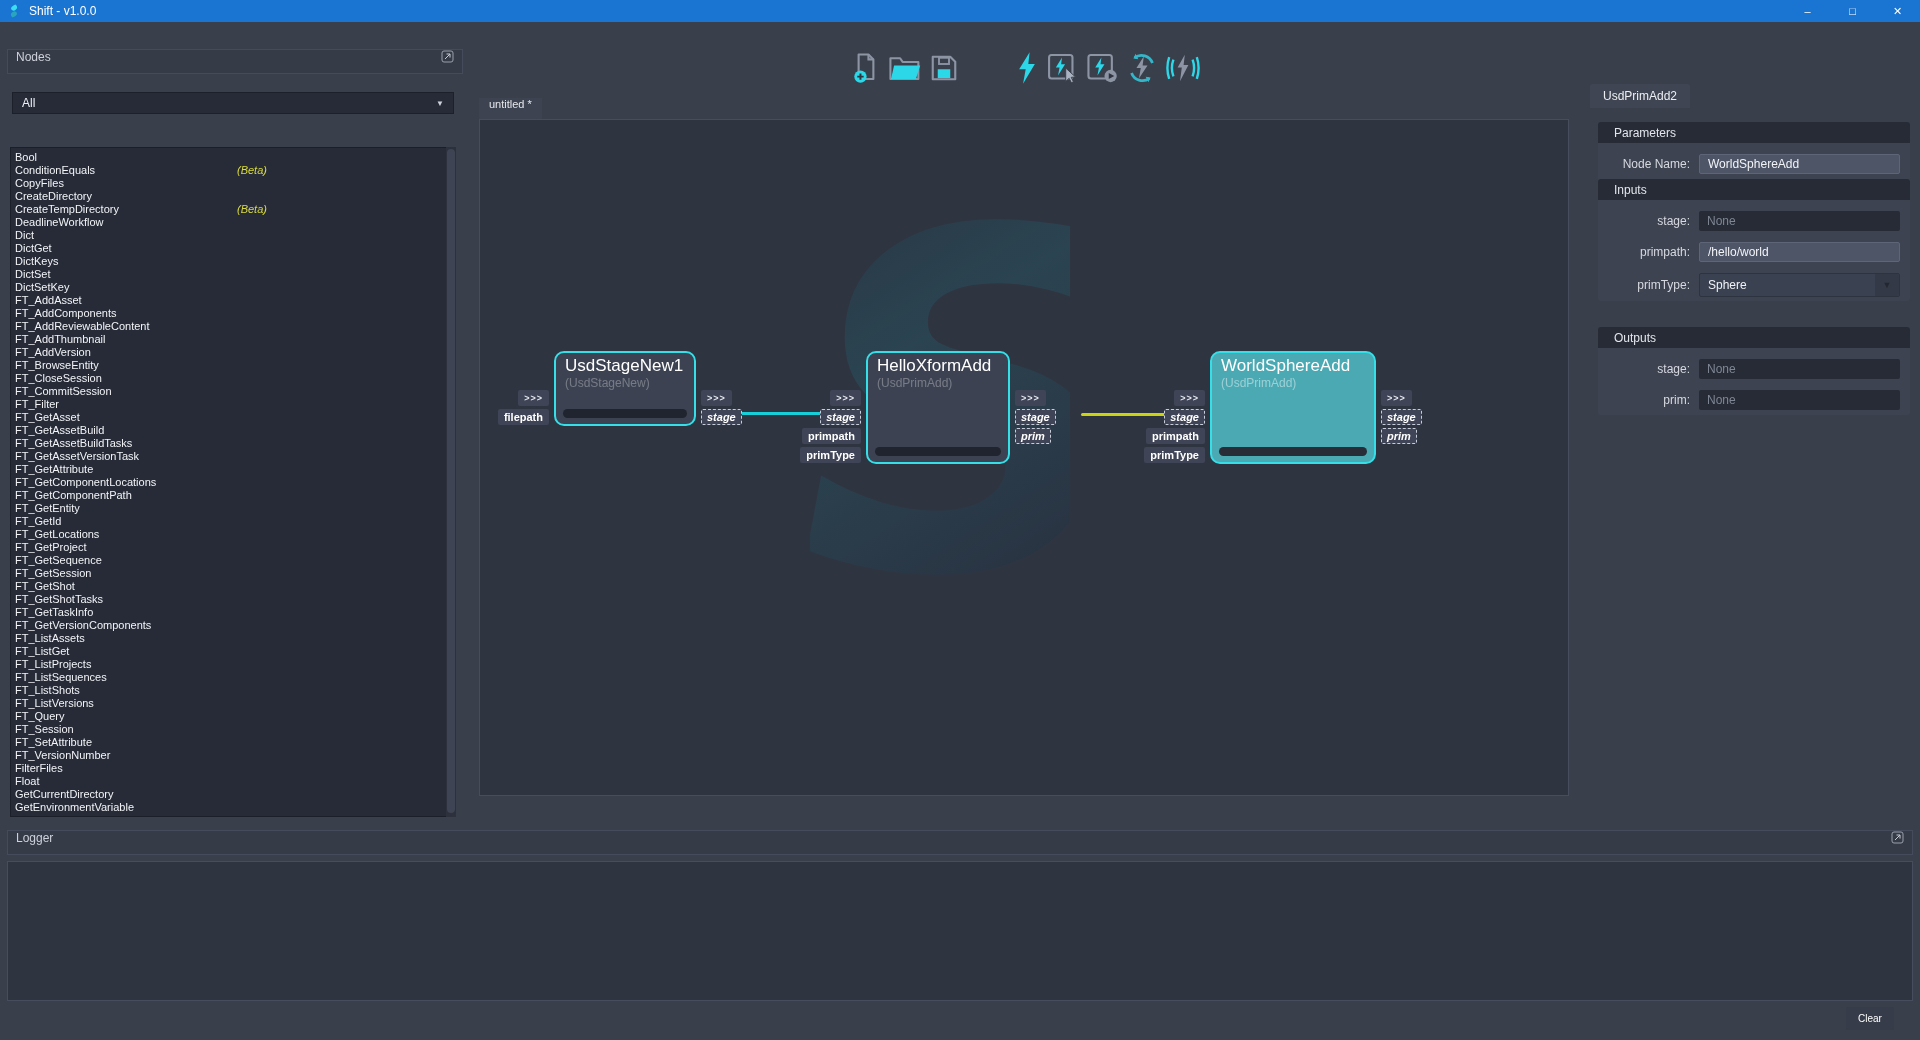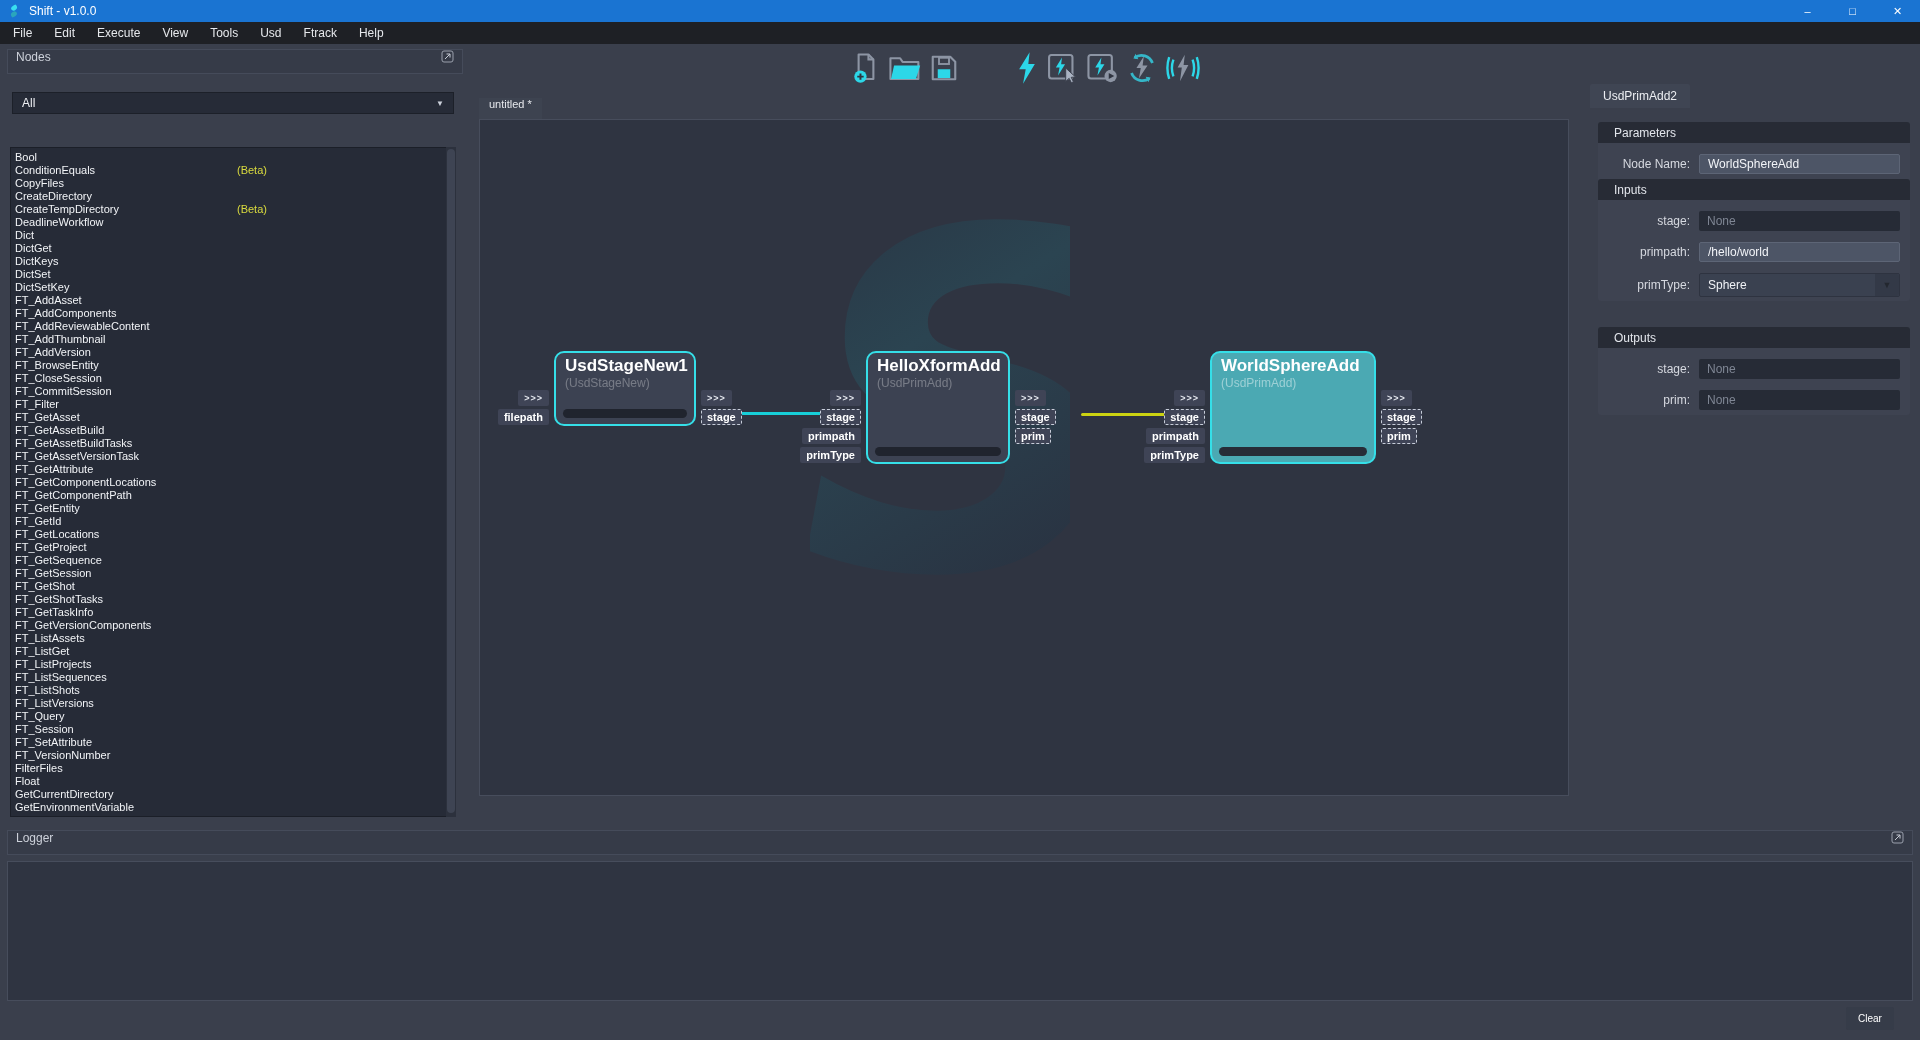--- a/index.html
+++ b/index.html
@@ -37,21 +37,21 @@
   .search-box { position:absolute; left:12px; top:122px; width:442px; height:19px; }
   .search-input { width:100%; height:100%; background:#22262f; border:1px solid #161a22;
                   color:#e8eaf0; font-size:11px; padding:0 24px 0 8px; outline:none;
                   font-family:"Liberation Sans",sans-serif; }
   .search-input::placeholder { color:#6b7280; }
   .search-icon { position:absolute; right:5px; top:3px; }
   .node-list { position:absolute; left:10px; top:147px; width:446px; height:670px;
                background:#262b37; border:1px solid #1b1f28; overflow:hidden; padding-top:3px; }
   .nl-item { height:13px; line-height:13px; font-size:11px; color:#f2f4f7; padding-left:4px;
              position:relative; white-space:nowrap; }
-  .nl-beta { position:absolute; left:226px; top:0; color:var(--beta,#d9da3e); }
+  .nl-beta { position:absolute; left:226px; top:0; font-style:italic; color:var(--beta,#d9da3e); }
   .nl-scrollbar { position:absolute; left:446px; top:147px; width:10px; height:670px; background:#2c313d; }
   .nl-thumb { position:absolute; left:1px; top:2px; width:8px; height:664px; background:#3e4453; border-radius:4px; }
 
   
   .toolbar { position:absolute; left:851px; top:48px; height:40px; display:flex; align-items:center; gap:7px; }
   .tbtn { display:flex; align-items:center; justify-content:center; }
   .tb-spacer { width:42px; }
 
   
   .doc-tab { position:absolute; left:479px; top:98px; height:21px; background:#3d4350;
@@ -60,35 +60,35 @@
   .canvas { position:absolute; left:479px; top:119px; width:1090px; height:677px;
             background:#2f3441; border:1px solid #474d5c; overflow:hidden; }
   .watermark { position:absolute; left:330px; top:28px; pointer-events:none; }
 
   .gnode { position:absolute; border:2px solid var(--node_border,#35dfe8); border-radius:10px;
            background:#3c4252; }
   .gnode.selected { background:var(--node_selected,#4ba9b3); }
   .n1 { left:74px;  top:231px; width:142px; height:75px;  }
   .n2 { left:386px; top:231px; width:144px; height:113px; }
   .n3 { left:730px; top:231px; width:166px; height:113px; }
-  .gnode-title { font-size:17px; font-weight:bold; color:#fff; padding:3px 9px 0; white-space:nowrap; }
+  .gnode-title { font-size:17px; font-weight:normal; color:#fff; padding:3px 9px 0; white-space:nowrap; }
   .gnode-sub { font-size:12px; color:rgba(255,255,255,0.30); padding:0 9px; white-space:nowrap; }
   .gnode.selected .gnode-sub { color:rgba(255,255,255,0.45); }
   .gnode-progress { position:absolute; left:7px; right:7px; bottom:6px; height:9px;
                     border-radius:5px; background:#20242e; }
   .gnode.selected .gnode-progress { background:#272c37; }
 
   .ports { position:absolute; top:37px; display:flex; flex-direction:column; gap:3px; }
   .ports.left  { right:calc(100% + 7px); align-items:flex-end; }
   .ports.right { left:calc(100% + 7px); align-items:flex-start; }
   .flow-badge { background:#3f4456; color:#e6e9f0; font-size:9px; font-weight:bold; letter-spacing:1px;
                 padding:2px 5px; border-radius:2px; border:1px solid transparent; }
   .port { background:#3f4456; color:#fff; font-size:11px; font-weight:bold; height:16px; line-height:14px;
           padding:0 5px; border-radius:2px; border:1px solid transparent; white-space:nowrap; }
-  .port.framed { border:1px dashed #c6ccd8; }
+  .port.framed { border:1px dashed #c6ccd8;font-style:italic; }
 
   .wire { position:absolute; height:3px; border-radius:2px; }
   .wire.cyan   { left:250px; top:292px; width:102px; background:var(--wire_cyan,#17cfd8); }
   .wire.yellow { left:601px; top:293px; width:93px;  background:var(--wire_yellow,#ccd312); }
 
   
   .insp-tab { position:absolute; left:1590px; top:84px; height:24px; background:#3f4553;
               border-radius:2px 2px 0 0; color:#eceef2; font-size:12px; display:flex;
               align-items:center; padding:0 13px; }
   .section { position:absolute; left:1598px; width:312px; background:#3e4351; border-radius:3px; }
@@ -128,31 +128,20 @@
       <path d="M5.5 13.5 C10.5 11.5, 11.5 8.5, 7.5 7.2 C4 8, 2.5 11, 5.5 13.5 Z" fill="#2aa6bc"></path>
     </svg>
     <span class="title-text">Shift - v1.0.0</span>
     <div class="win-controls">
       <div class="win-btn">–</div>
       <div class="win-btn">□</div>
       <div class="win-btn">✕</div>
     </div>
   </div>
 
-  <div class="menubar">
-
-  <span class="menu-item">File</span>
-      <span class="menu-item">Edit</span>
-      <span class="menu-item">Execute</span>
-      <span class="menu-item">View</span>
-      <span class="menu-item">Tools</span>
-      <span class="menu-item">Usd</span>
-      <span class="menu-item">Ftrack</span>
-      <span class="menu-item">Help</span>
-    </div>
 
   <div class="panel-head nodes-head">
     <span>Nodes</span>
     <span class="undock">
       <svg width="13" height="13" viewBox="0 0 13 13">
           <rect x="1" y="1" width="11" height="11" rx="2" fill="none" stroke="#9aa0ac"></rect>
           <path d="M4 9 L9 4 M5.5 4 H9 V7.5" fill="none" stroke="#c6cbd4"></path>
         </svg>
     </span>
   </div>

